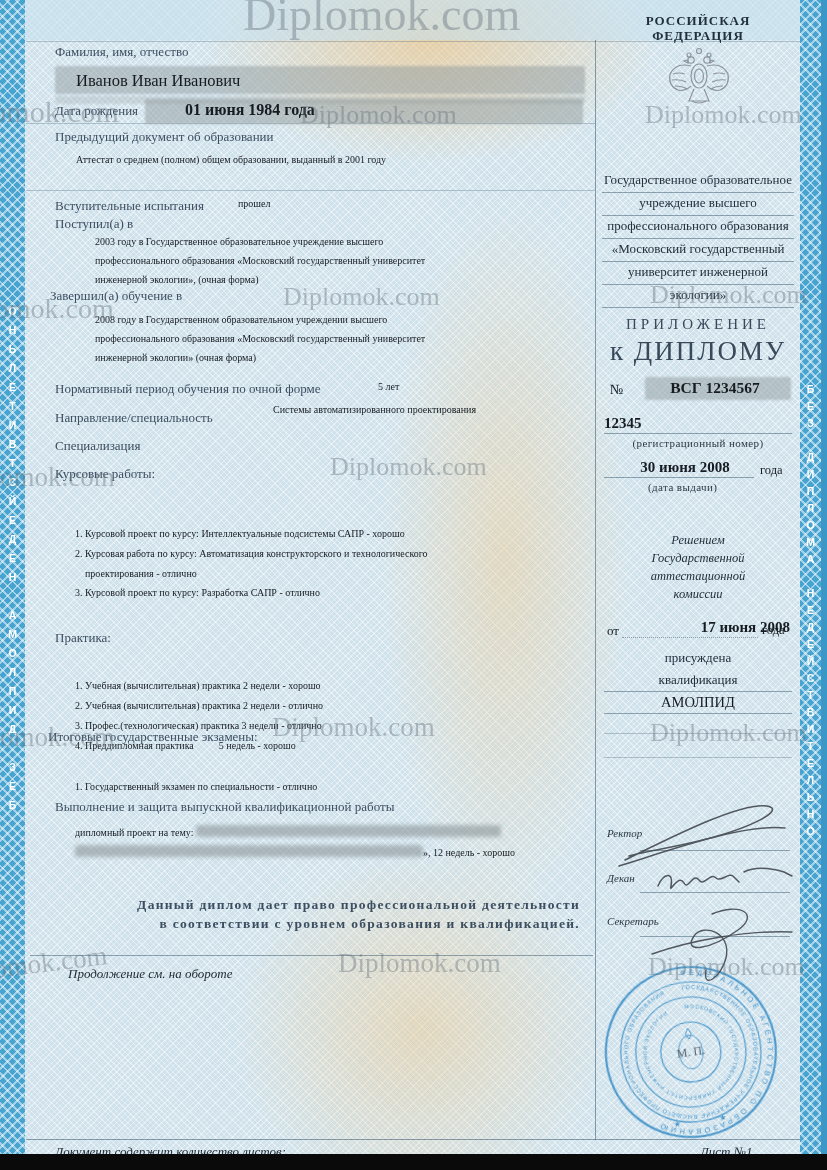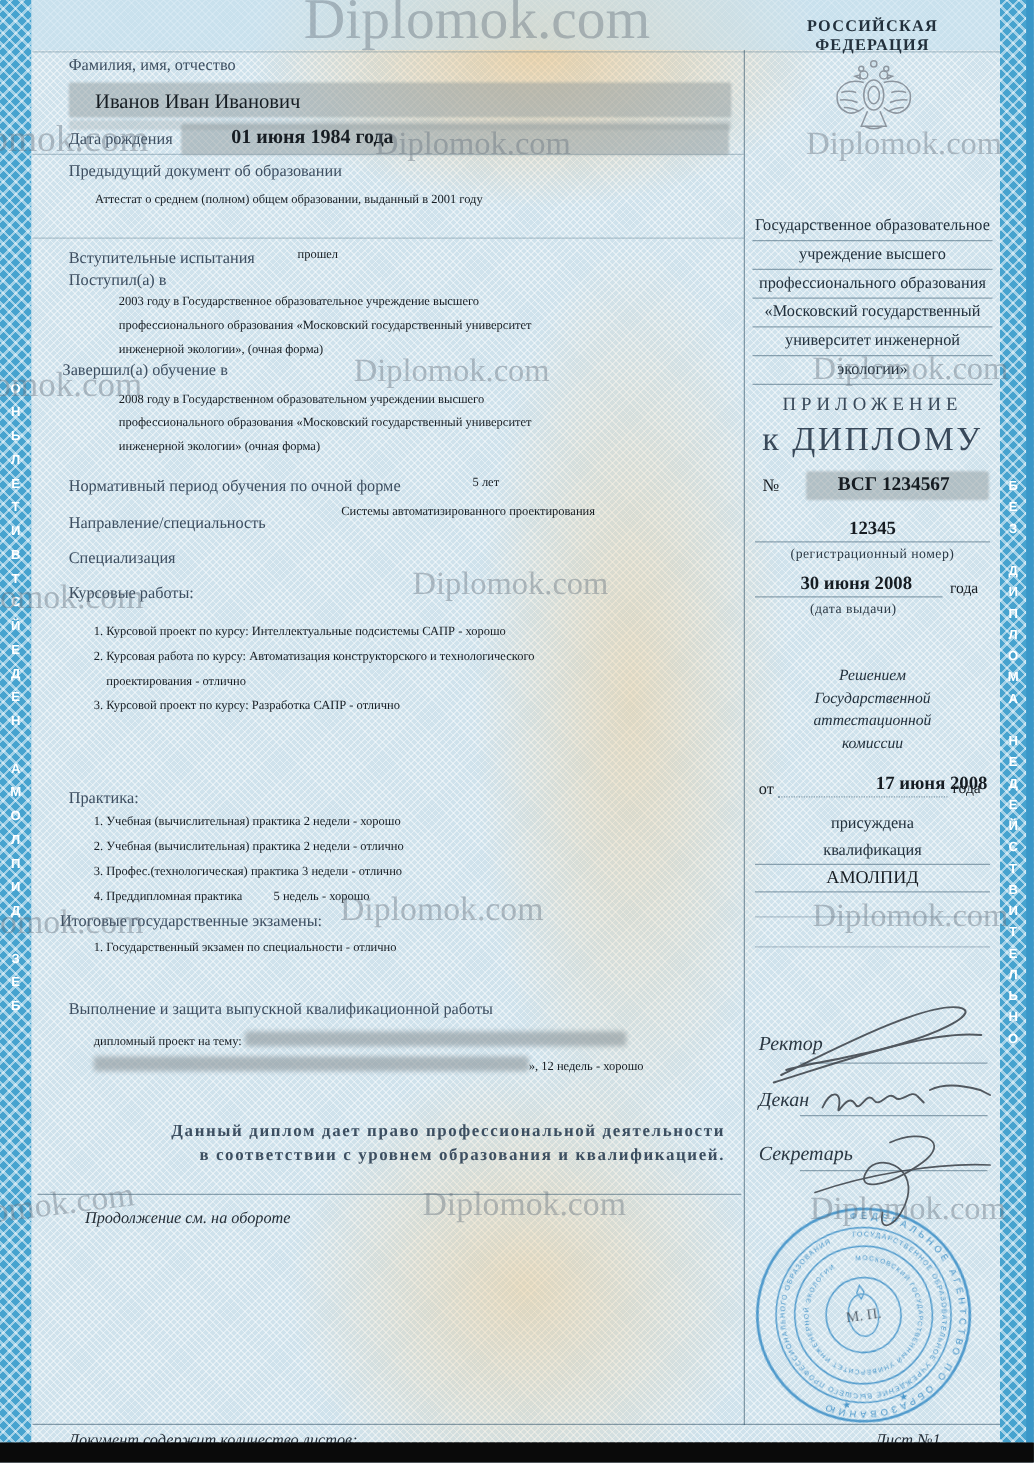--- a/index.html
+++ b/index.html
@@ -33,31 +33,31 @@
       font-family:"Liberation Serif","DejaVu Serif",serif;}
   .hline{position:absolute;border-top:1px solid rgba(90,120,140,.38);z-index:2;}
   .vdivider{position:absolute;left:595px;top:40px;height:1100px;width:0;border-left:1px solid rgba(55,85,105,.55);z-index:2;}
   .blackbar{position:absolute;left:0;top:1154px;width:827px;height:16px;background:#0a0a0a;z-index:9;}
 
   .el{position:absolute;z-index:4;}
   .lbl{color:#3d4e60;font-size:13px;}
   .val{color:#161c22;font-size:10px;}
   .bold{font-weight:bold;}
   .strip{position:absolute;background:rgba(146,156,158,.5);filter:blur(1px);border-radius:2px;z-index:3;}
-  .list{line-height:20px;white-space:pre-wrap;}
+  .list{line-height:20px;white-space:pre-wrap;margin-top:28px;}
   .grant{width:520px;text-align:right;font-weight:bold;letter-spacing:1.3px;color:#3c4e60;font-size:13.5px;line-height:18px;}
   .redact{display:inline-block;height:12px;background:#8b9599;opacity:.6;filter:blur(2px);border-radius:2px;vertical-align:-1px;}
 
   .rc{left:596px;width:204px;text-align:center;color:#22303c;}
   .rcline{position:absolute;left:602px;width:192px;text-align:center;font-size:13px;color:#22303c;
     padding-bottom:4px;border-bottom:1px solid rgba(70,100,120,.55);z-index:4;}
   .rline{position:absolute;left:604px;width:188px;border-bottom:1px solid rgba(70,100,120,.55);z-index:4;}
   .caption{font-size:11px;letter-spacing:.4px;color:#2c3a46;}
   .ital{font-style:italic;}
-  .offlbl{font-style:italic;font-size:16px;color:#2b3742;}
+  .offlbl{font-style:italic;font-size:11px;color:#2b3742;}
   .sig{position:absolute;z-index:5;}
   .title1{font-size:15px;letter-spacing:4px;color:#39495a;}
   .title2{font-size:27px;letter-spacing:2px;color:#39495a;}
 </style>
 </head>
 <body>
 
 <div class="page">
   <div class="topstrip"></div>
 
@@ -157,21 +157,21 @@
   <div class="rcline" style="top:241px;">«Московский государственный</div>
   <div class="rcline" style="top:287px;">экологии»</div>
 
   <div class="el rc title1" style="top:316px;">ПРИЛОЖЕНИЕ</div>
   <div class="el rc title2" style="top:336px;">к ДИПЛОМУ</div>
 
   <div class="el val" style="left:610px;top:382px;font-size:14px;">№</div>
   <div class="strip" style="left:645px;top:377px;width:146px;height:23px;"></div>
   <div class="el val bold" style="left:640px;top:379px;width:150px;text-align:center;font-size:15.5px;">ВСГ 1234567</div>
 
-  <div class="el val bold" style="left:604px;top:415px;width:188px;text-align:center;font-size:15px;">12345</div>
+  <div class="el val bold" style="left:604px;top:415px;width:188px;text-align:left;font-size:15px;">12345</div>
   <div class="rline" style="top:433px;"></div>
   <div class="el rc caption" style="top:437px;">(регистрационный номер)</div>
 
   <div class="el val bold" style="left:615px;top:459px;width:140px;text-align:center;font-size:15px;">30 июня 2008</div>
   <div class="el val" style="left:760px;top:463px;font-size:12.5px;">года</div>
   <div class="rline" style="top:477px;width:150px;"></div>
   <div class="el caption" style="left:648px;top:481px;">(дата выдачи)</div>
 
   <div class="el rc ital" style="top:533px;font-size:12.5px;">Решением</div>
   <div class="el rc ital" style="top:551px;font-size:12.5px;">Государственной</div>

